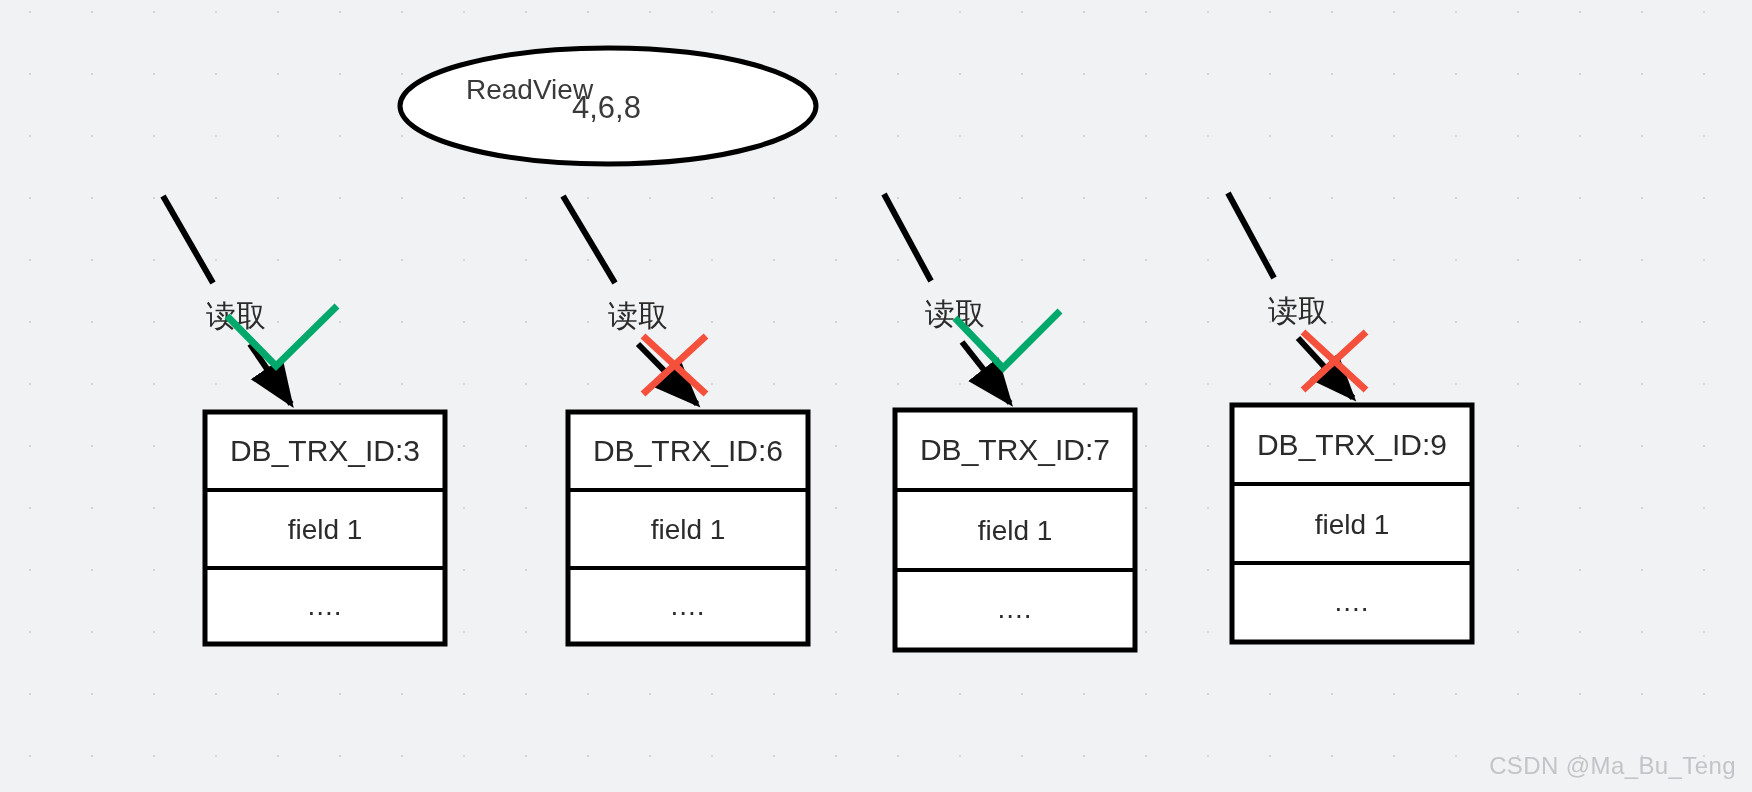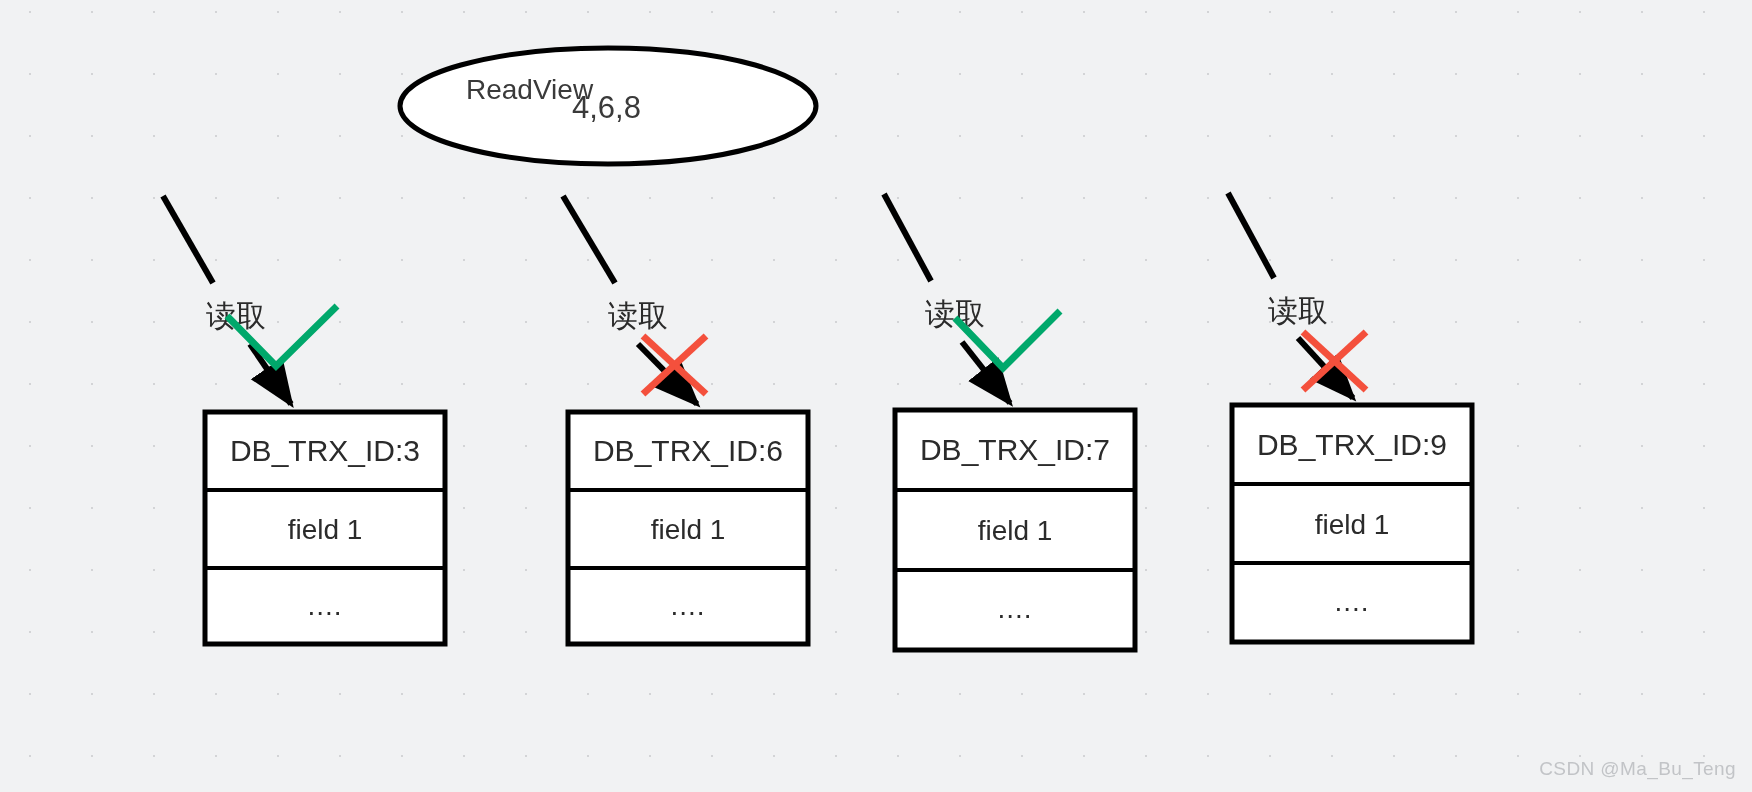--- a/index.html
+++ b/index.html
@@ -41,21 +41,21 @@
   .field-text { font-size: 28px; }
   .dots-text { font-size: 28px; letter-spacing: 1px; }
   .ellipse-title { font-size: 28px; fill: #3a3a3a; }
   .ellipse-ids { font-size: 31px; fill: #3a3a3a; }
   .read-label { font-size: 30px; fill: #2b2b2b; }
   .watermark {
     position: absolute;
     right: 16px;
     bottom: 12px;
     font-family: "Liberation Sans", "DejaVu Sans", sans-serif;
-    font-size: 19px;
+    font-size: 24px;
     color: #c2c4c7;
     letter-spacing: 0.4px;
     user-select: none;
     white-space: nowrap;
   }
 </style>
 </head>
 <body>
 
 <div id="canvas">

